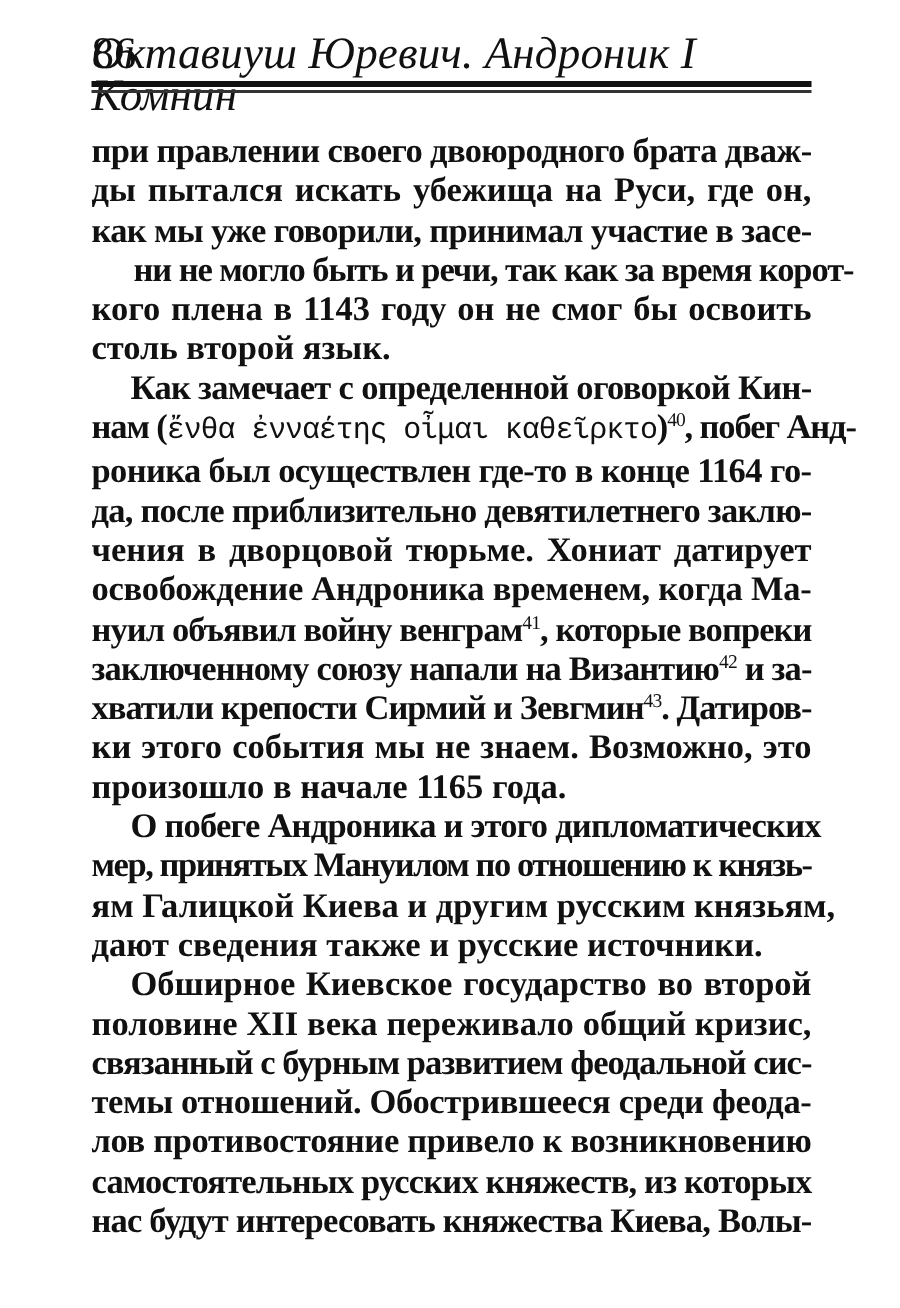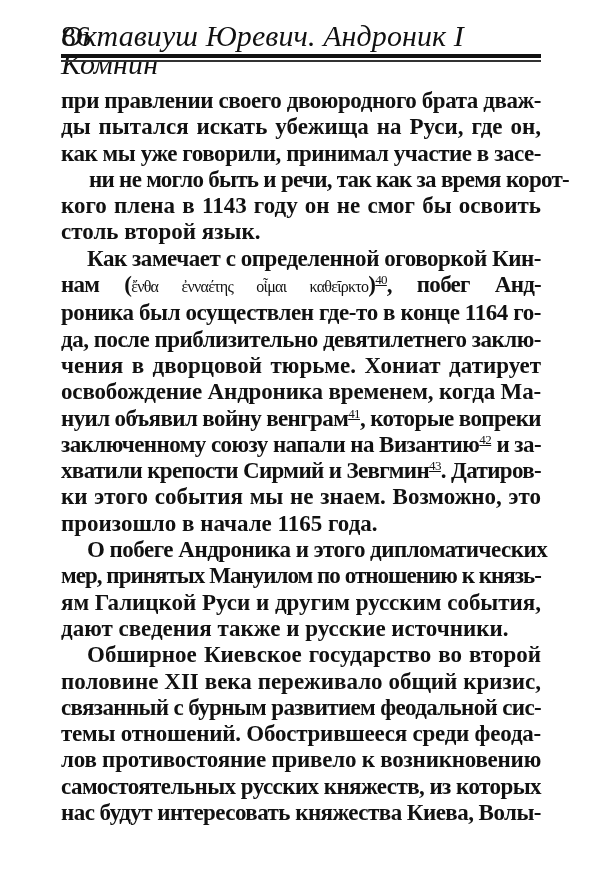--- a/index.html
+++ b/index.html
@@ -16,22 +16,22 @@
   .body {
     position: absolute; left: 0; top: 88px; width: 480px;
     font-family: "Liberation Serif", serif; font-weight: bold;
     font-size: 23px; line-height: 26.3px;
     text-align: justify; text-align-last: left;
     -webkit-hyphens: none; hyphens: none;
   }
   .body p { margin: 0; }
   .line { display: block; text-align: justify; text-align-last: justify; white-space: nowrap; }
   .line.last { text-align-last: left; }
-  .greek { font-weight: normal; font-family: Liberation Serif, serif; font-size: 16px; }
-  sup { font-size: 13px; line-height: 0; vertical-align: 8px; font-weight: normal; text-decoration: underline; }
+  .greek { font-weight: normal; font-family: Liberation Mono, monospace; font-size: 20px; }
+  sup { font-size: 13px; line-height: 0; vertical-align: 8px; font-weight: normal; }
 </style>
 </head>
 <body>
 
 <div class="page">
   <div class="running-head">
     <span class="page-number">86</span>
     <span class="running-title">Октавиуш Юревич. Андроник I Комнин</span>
   </div>
   <div class="rule-thick"></div>
@@ -55,21 +55,21 @@
       <span class="line" style="letter-spacing: -0.153646px;">освобождение Андроника временем, когда Ма-</span>
       <span class="line" style="letter-spacing: -0.610069px;"><span>нуил объявил войну венграм</span><sup>41</sup><span>, которые вопреки</span></span>
       <span class="line" style="letter-spacing: -0.560764px;"><span>заключенному союзу напали на Византию</span><sup>42</sup><span> и за-</span></span>
       <span class="line" style="letter-spacing: -0.6375px;"><span>хватили крепости Сирмий и Зевгмин</span><sup>43</sup><span>. Датиров-</span></span>
       <span class="line">ки этого события мы не знаем. Возможно, это</span>
       <span class="line last">произошло в начале 1165 года.</span>
     </p>
     <p>
       <span class="line" style="padding-left: 26px; letter-spacing: -0.51029px;">О побеге Андроника и этого дипломатических</span>
       <span class="line" style="letter-spacing: -0.965554px;">мер, принятых Мануилом по отношению к князь-</span>
-      <span class="line" style="letter-spacing: -0.015625px;">ям Галицкой Руси и другим русским события,</span>
+      <span class="line" style="letter-spacing: -0.015625px;">ям Галицкой Киева и другим русским князьям,</span>
       <span class="line last">дают сведения также и русские источники.</span>
     </p>
     <p>
       <span class="line" style="padding-left:26px">Обширное Киевское государство во второй</span>
       <span class="line">половине XII века переживало общий кризис,</span>
       <span class="line" style="letter-spacing: -0.643466px;">связанный с бурным развитием феодальной сис-</span>
       <span class="line" style="letter-spacing: -0.230283px;">темы отношений. Обострившееся среди феода-</span>
       <span class="line" style="letter-spacing: -0.225446px;">лов противостояние привело к возникновению</span>
       <span class="line" style="letter-spacing: -0.555043px;">самостоятельных русских княжеств, из которых</span>
       <span class="line" style="letter-spacing: -0.536458px;">нас будут интересовать княжества Киева, Волы-</span>

